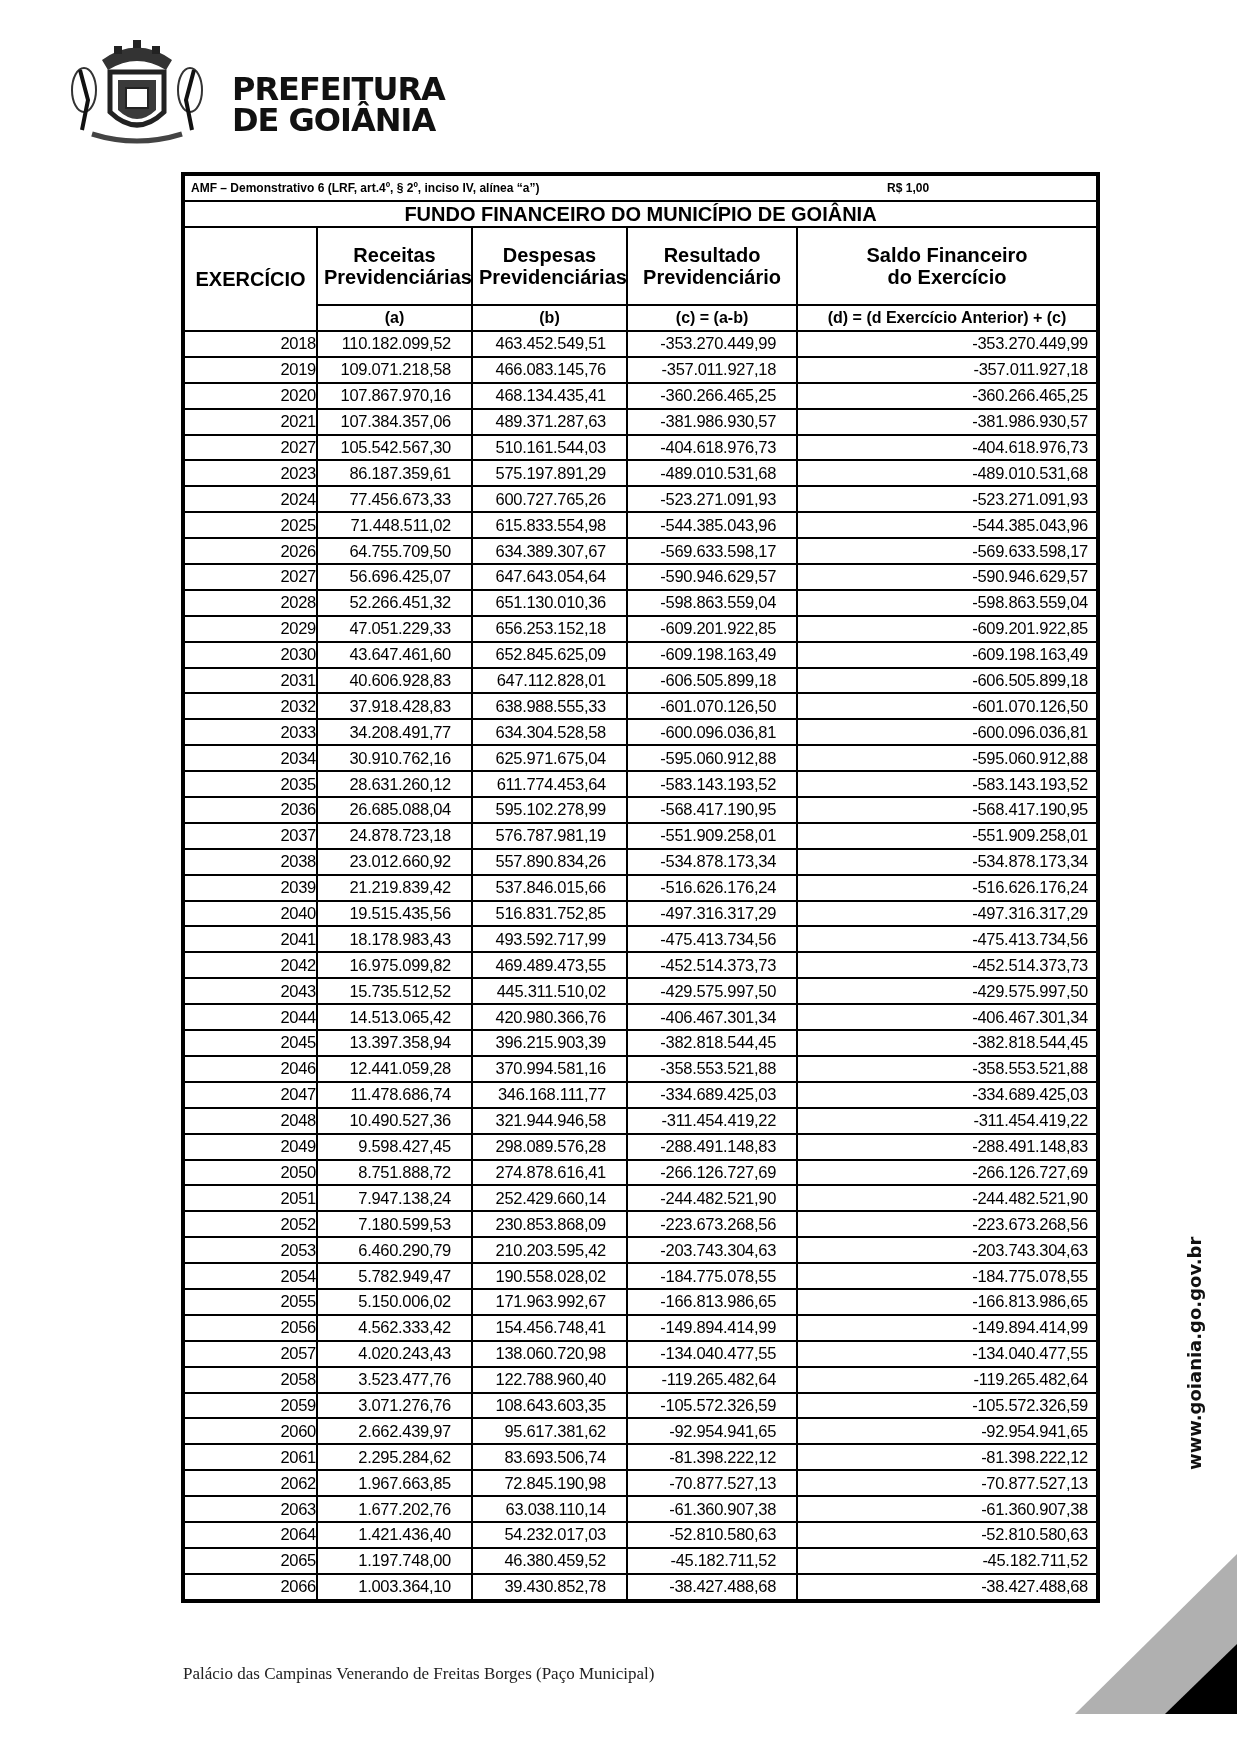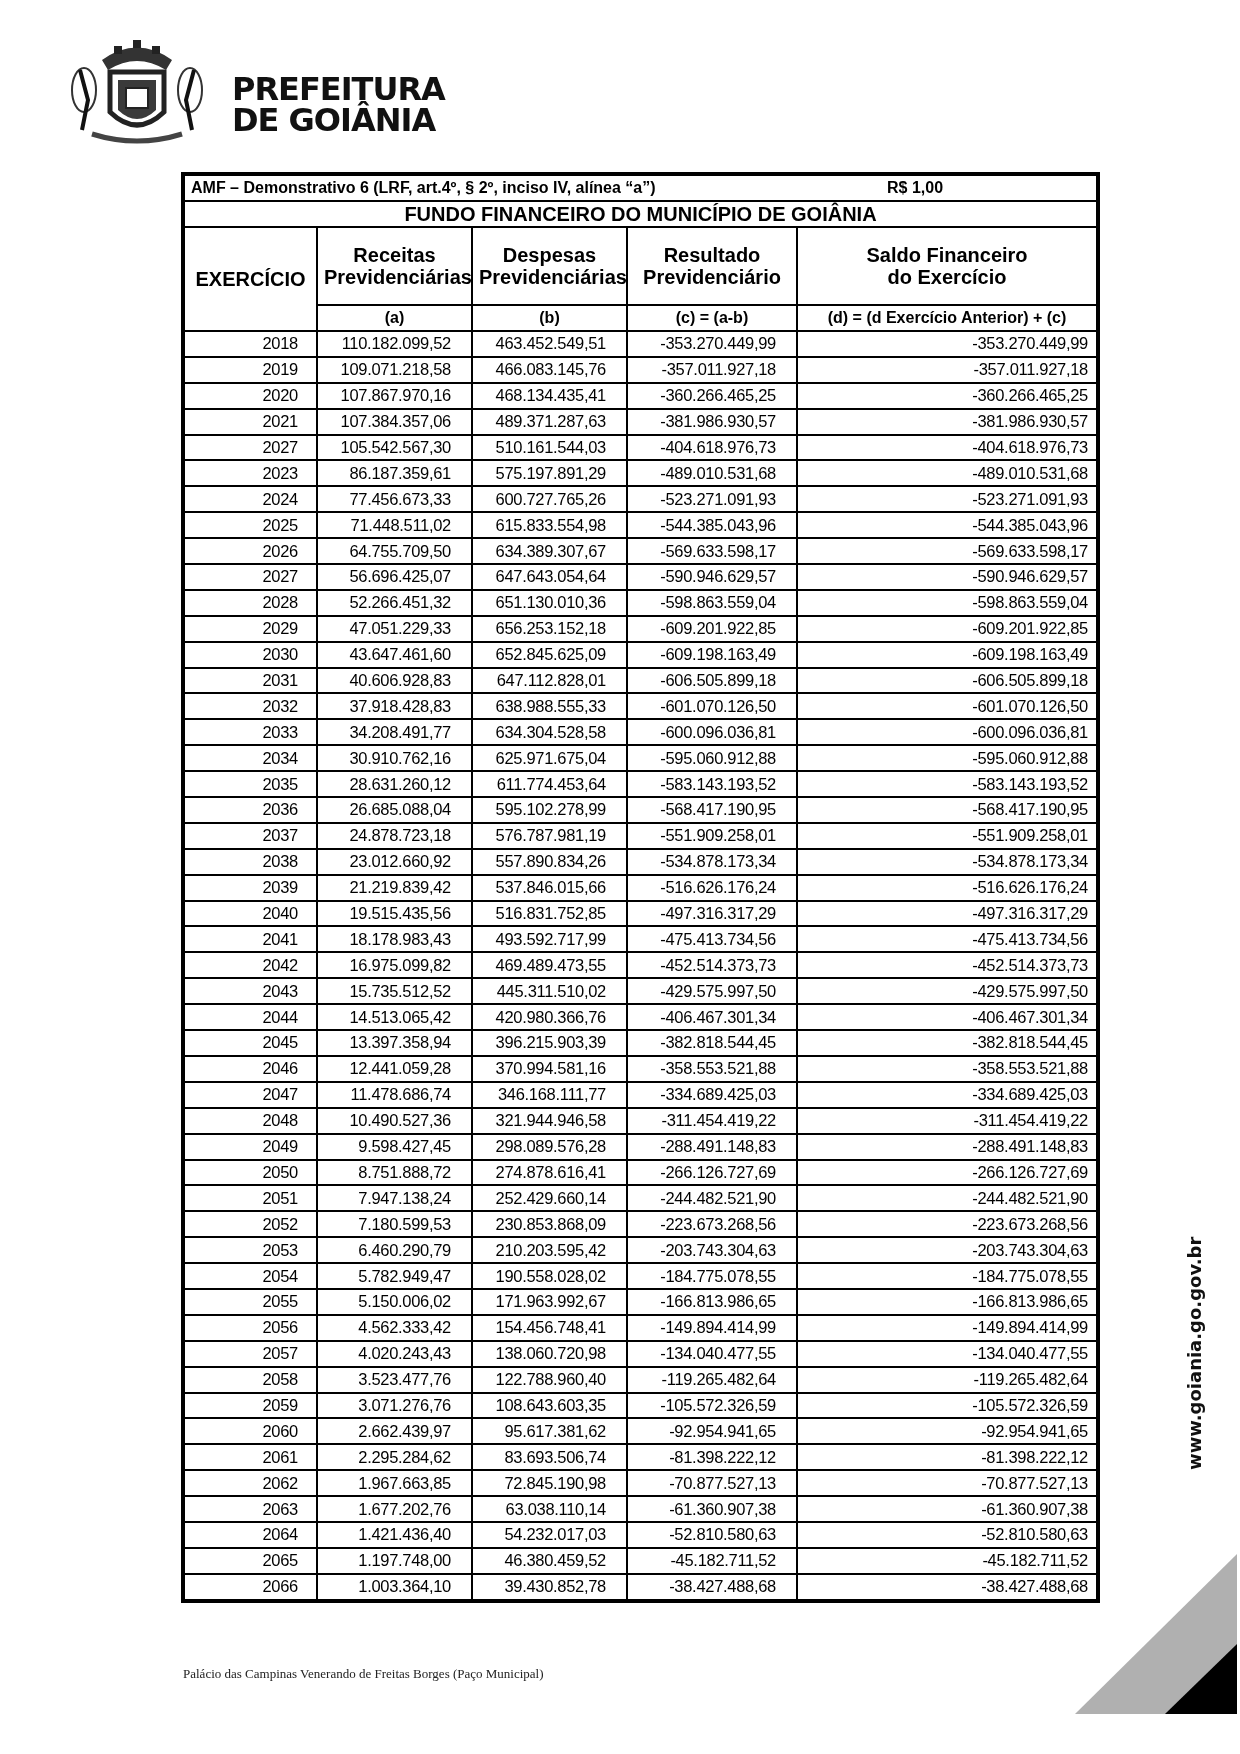--- a/index.html
+++ b/index.html
@@ -2,33 +2,33 @@
 <html><head>
 <meta charset="utf-8">
 <style>
   html, body { margin:0; padding:0; background:#fff; }
   body { width:1240px; height:1754px; position:relative; overflow:hidden; font-family:"DejaVu Sans", sans-serif; color:#000; }
   .logo { position:absolute; left:62px; top:30px; width:150px; height:120px; }
   .brand { position:absolute; left:232px; top:74px; font-family:"DejaVu Sans", sans-serif; font-weight:bold; font-size:32px; line-height:31px; letter-spacing:-1px; color:#111; }
   .tbl { position:absolute; left:181px; top:172px; width:919px; border:2px solid #000; box-sizing:border-box; }
   .tbl table { border-collapse:collapse; width:100%; table-layout:fixed; font-family:"Liberation Sans Narrow","Liberation Sans", sans-serif; }
   .tbl td, .tbl th { border:2px solid #000; padding:0 6px; }
-  .r-title td { height:24px; font-size:16px; font-weight:bold; }
+  .r-title td { height:24px; font-size:12px; font-weight:bold; }
   .r-title .left { text-align:left; border-right:none; }
   .r-title .right { text-align:left; border-left:none; padding-left:90px; }
   .r-fund td { height:24px; font-size:20px; font-weight:bold; text-align:center; }
   .r-head th { height:76px; font-size:20px; font-weight:bold; text-align:center; line-height:22px; }
   .r-sub th { height:24px; font-size:16px; font-weight:bold; text-align:center; }
   .r-data td { height:23.9px; font-size:16.5px; text-align:right; letter-spacing:-0.3px; }
-  .r-data td:first-child { padding-right:18px; }
+  .r-data td:first-child { padding-right:0; }
   .r-data td:nth-child(2), .r-data td:nth-child(3) { padding-right:20px; }
   .r-data td:nth-child(4) { padding-right:20px; }
   .r-data td:nth-child(5) { padding-right:8px; }
   .website { position:absolute; left:1184px; top:1470px; transform:rotate(-90deg); transform-origin:0 0; font-family:"DejaVu Sans", sans-serif; font-weight:bold; font-size:18px; white-space:nowrap; color:#111; }
-  .footer { position:absolute; left:183px; top:1662px; font-family:"Liberation Serif", serif; font-size:13px; line-height:23px; color:#222; }
+  .footer { position:absolute; left:183px; top:1662px; font-family:"Liberation Serif", serif; font-size:17px; line-height:23px; color:#222; }
   .corner { position:absolute; left:1075px; top:1554px; width:165px; height:162px; }
 </style>
 </head>
 <body>
 
 <svg class="logo" viewBox="0 0 150 120">
   <path d="M40 30 Q75 5 110 30 L104 40 Q75 22 46 40 Z" fill="#333"></path>
   <rect x="52" y="16" width="8" height="8" fill="#222"></rect>
     <rect x="71" y="10" width="8" height="8" fill="#222"></rect>
     <rect x="90" y="16" width="8" height="8" fill="#222"></rect>

